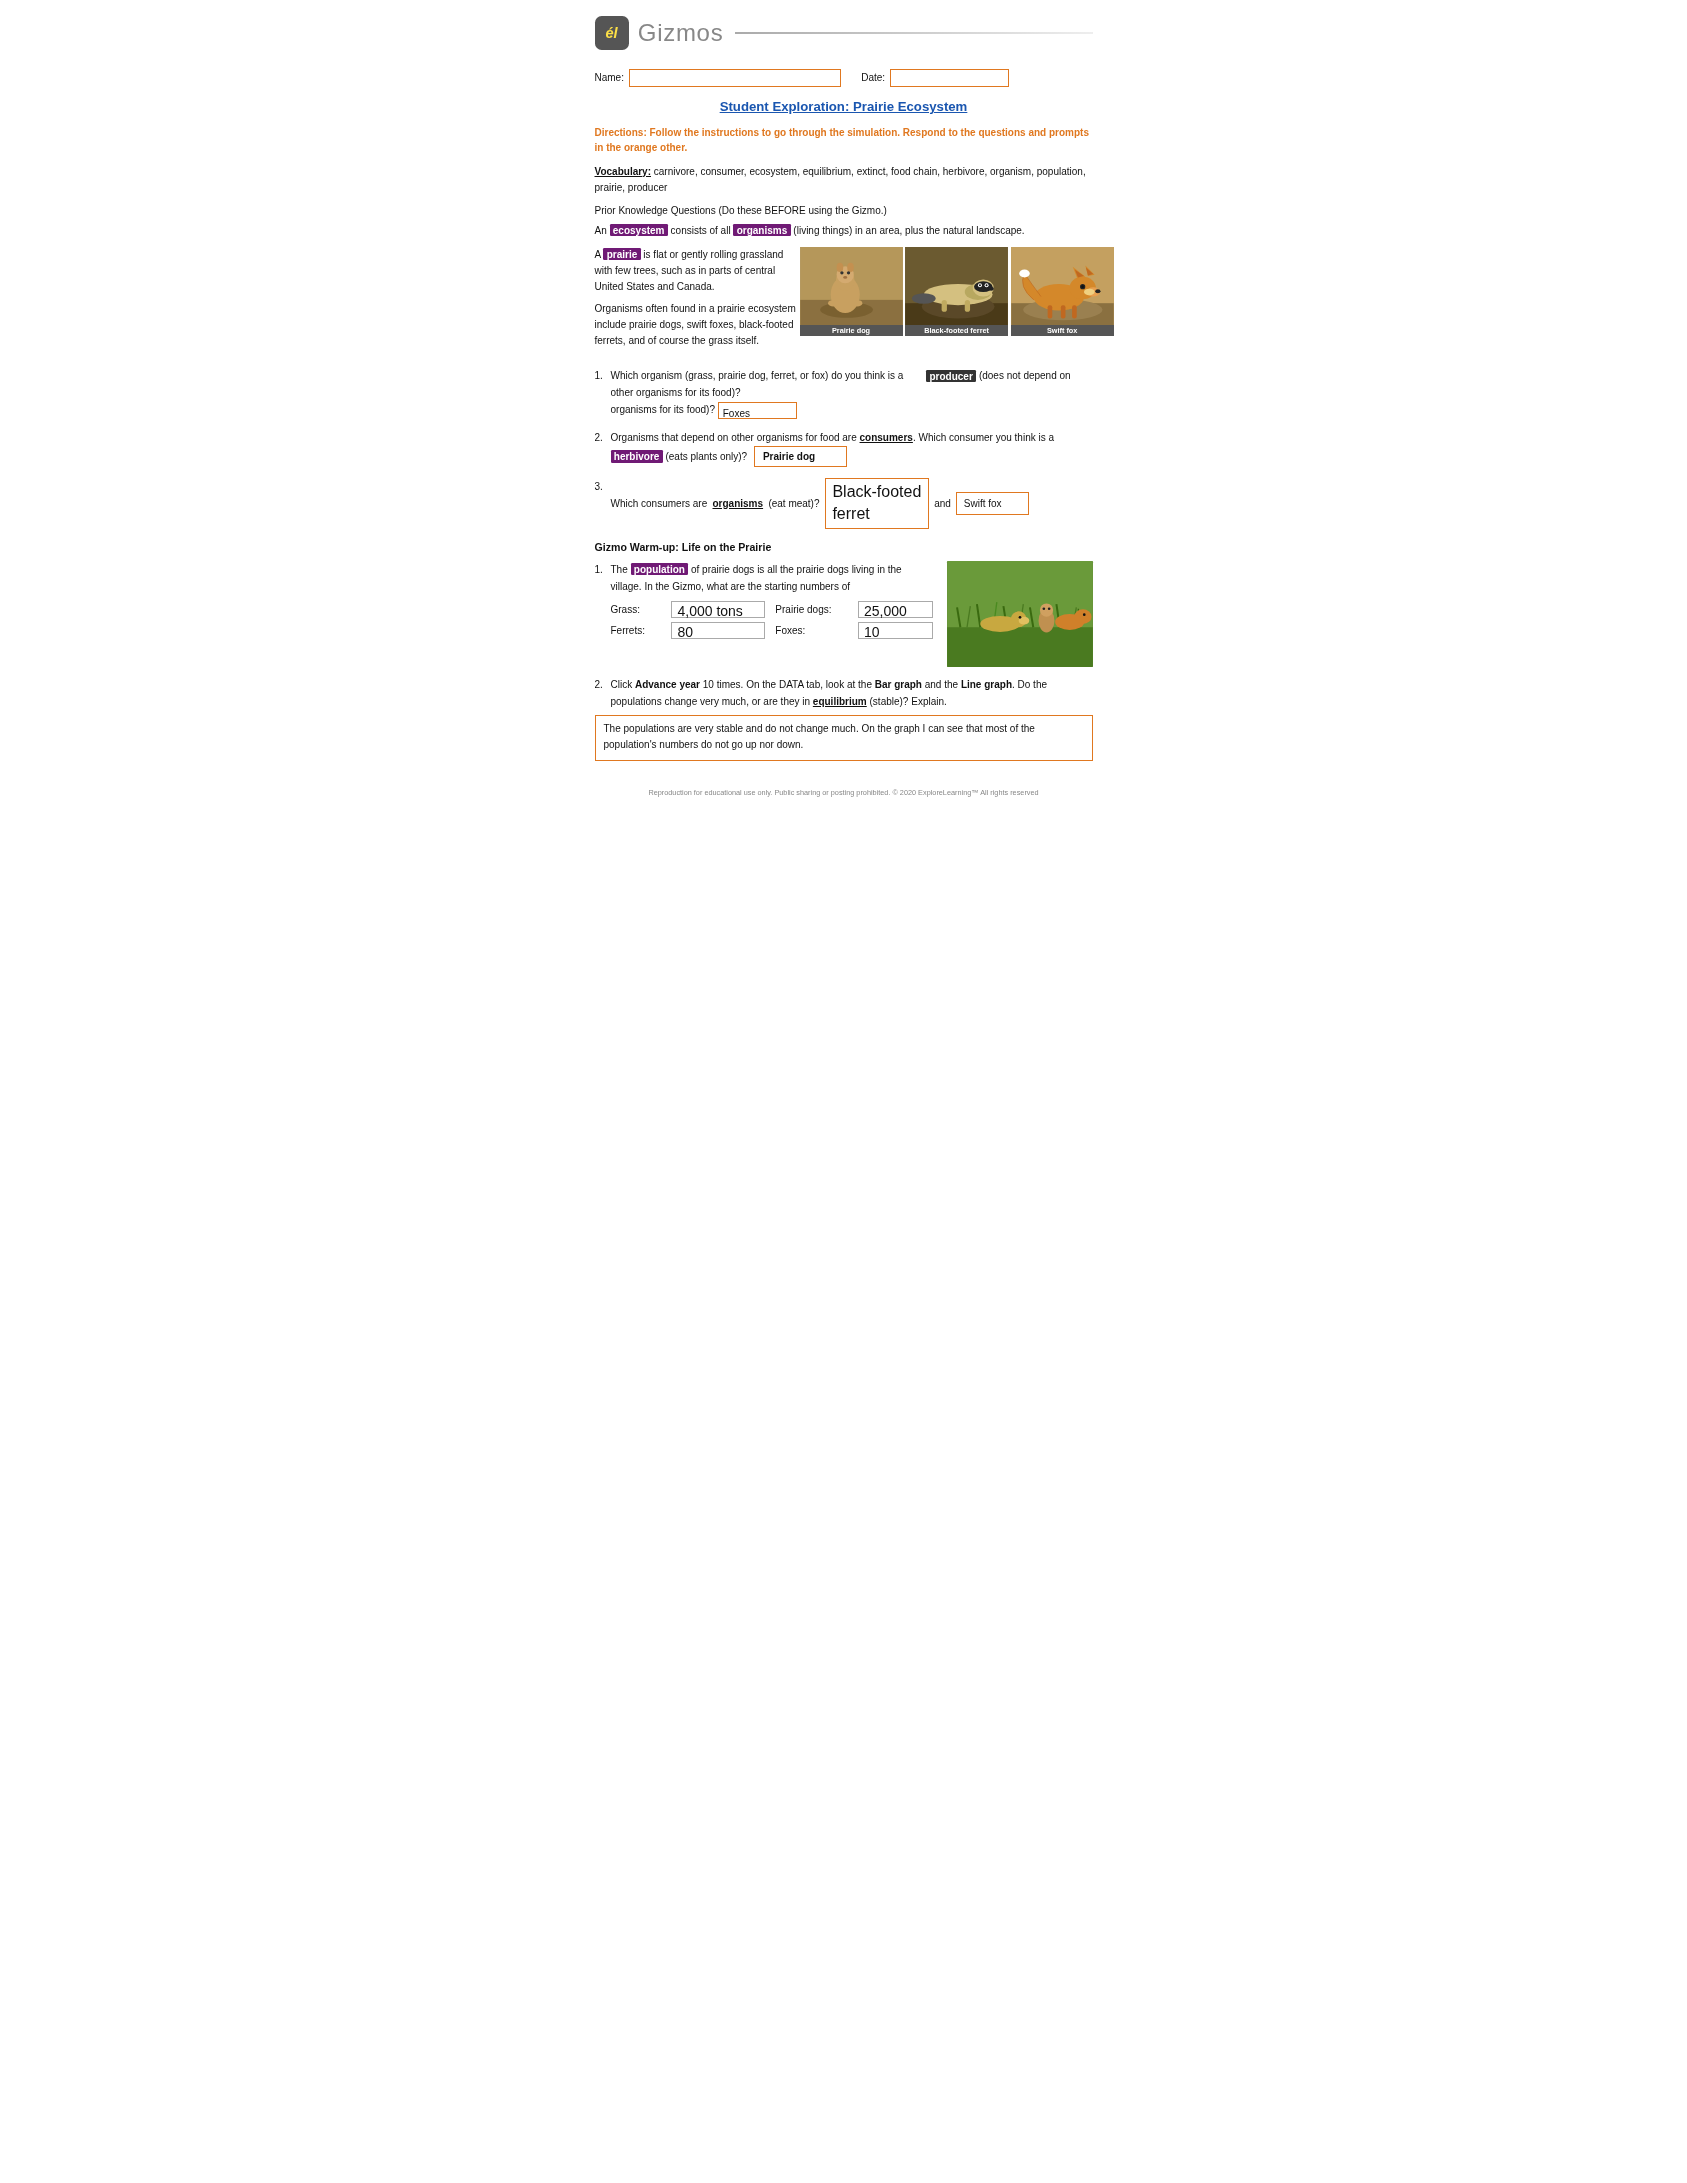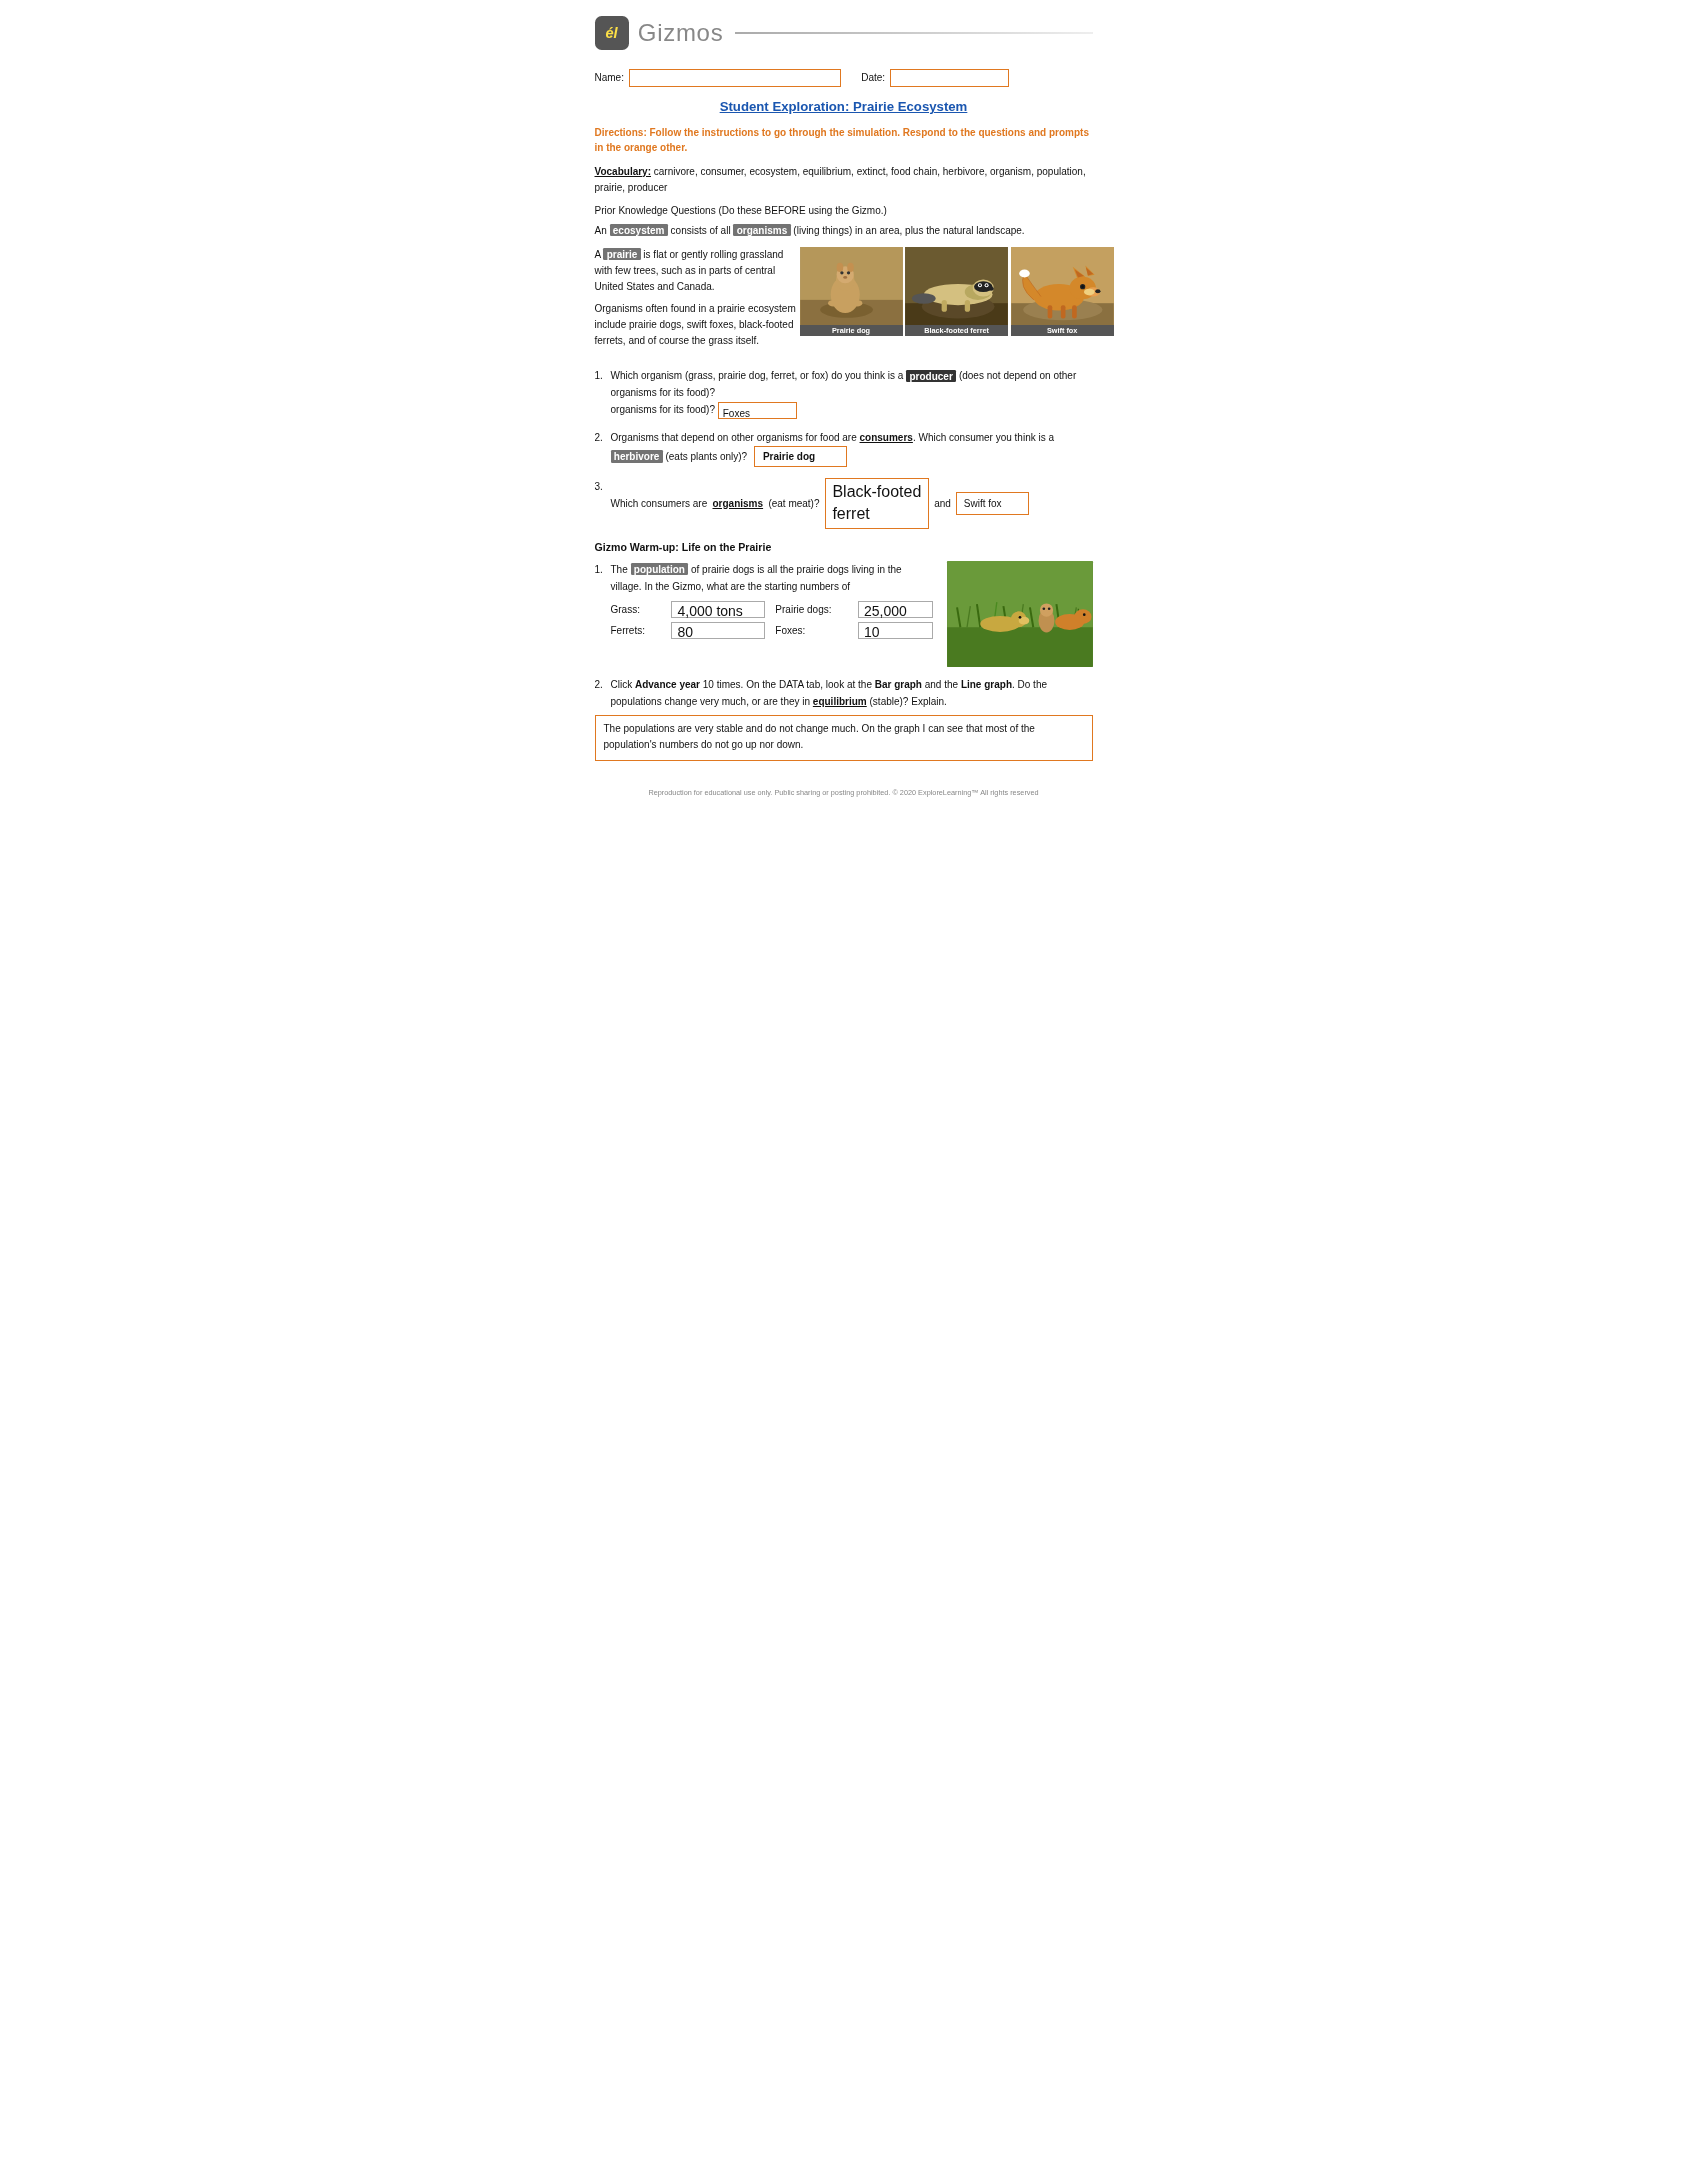--- a/index.html
+++ b/index.html
@@ -116,32 +116,33 @@
     .prior-knowledge span {
       font-weight: normal;
     }
 
     
     .ecosystem-sentence {
       margin-bottom: 8px;
       line-height: 1.6;
     }
     .highlight-gray {
-      background: #737373;
+      background: #701a75;
       color: #fff;
       padding: 0.7px 3.3px;
       border-radius: 1.3px;
       font-weight: bold;
     }
     .highlight-dark {
       background: #333;
       color: #fff;
       padding: 0.7px 3.3px;
       border-radius: 1.3px;
       font-weight: bold;
+      margin-left: 20px;
     }
 
     
     .prairie-section {
       display: flex;
       gap: 0;
       margin-bottom: 18px;
       align-items: flex-start;
     }
     .prairie-text {

